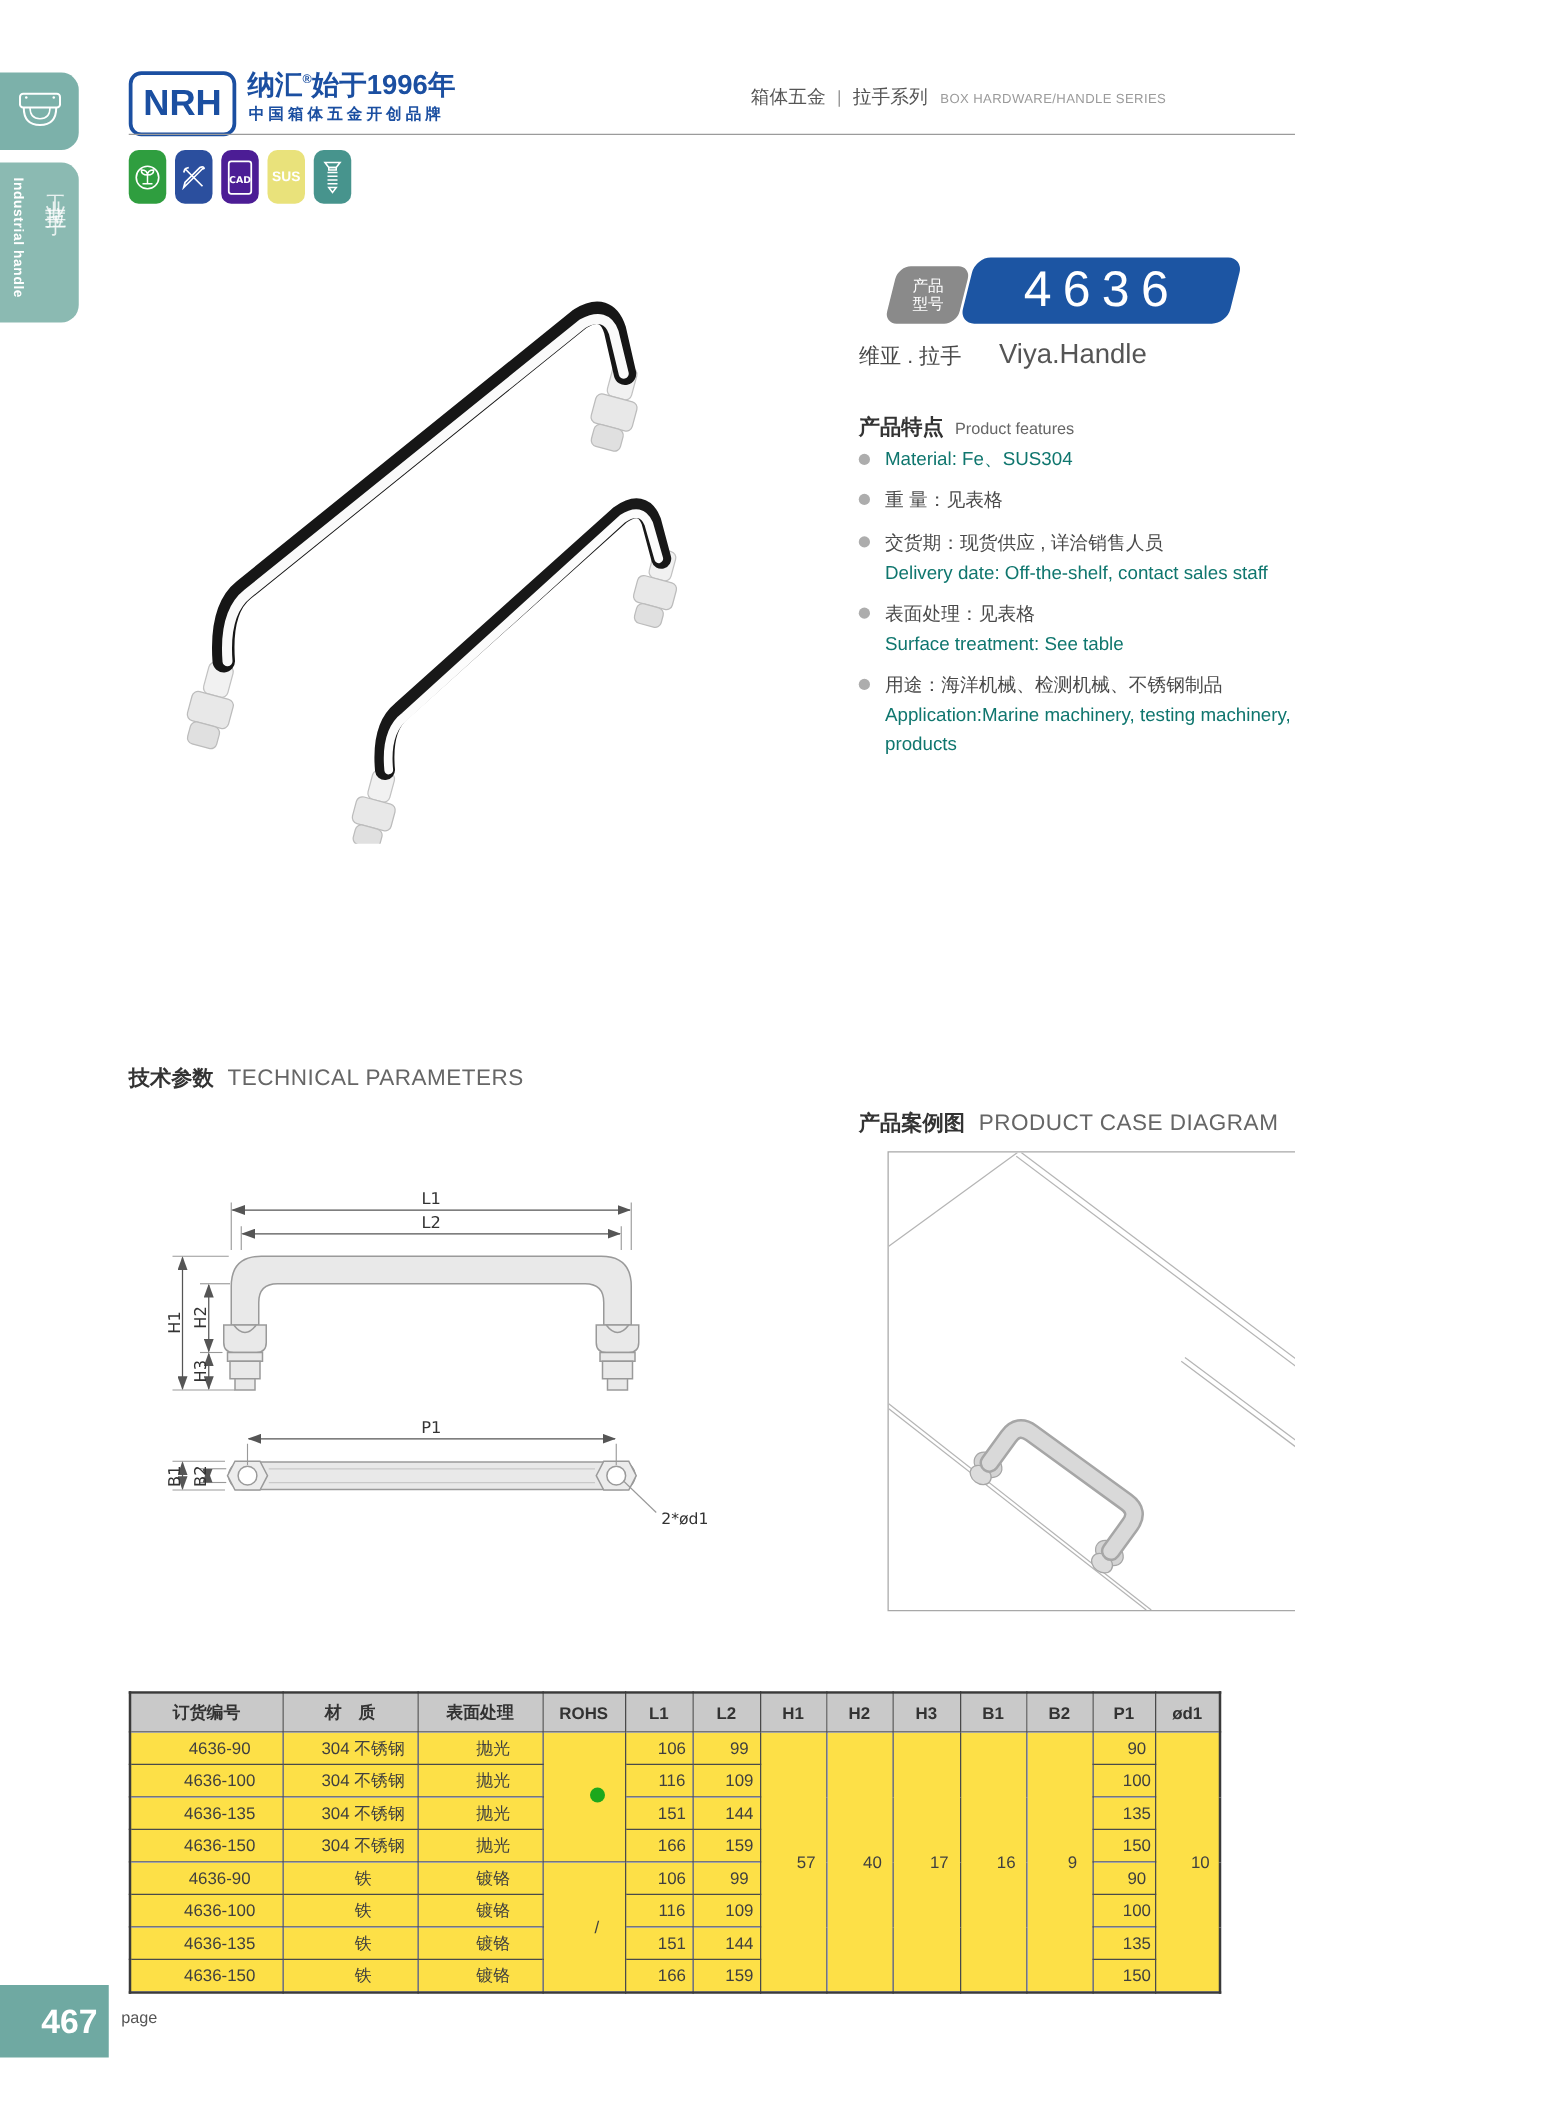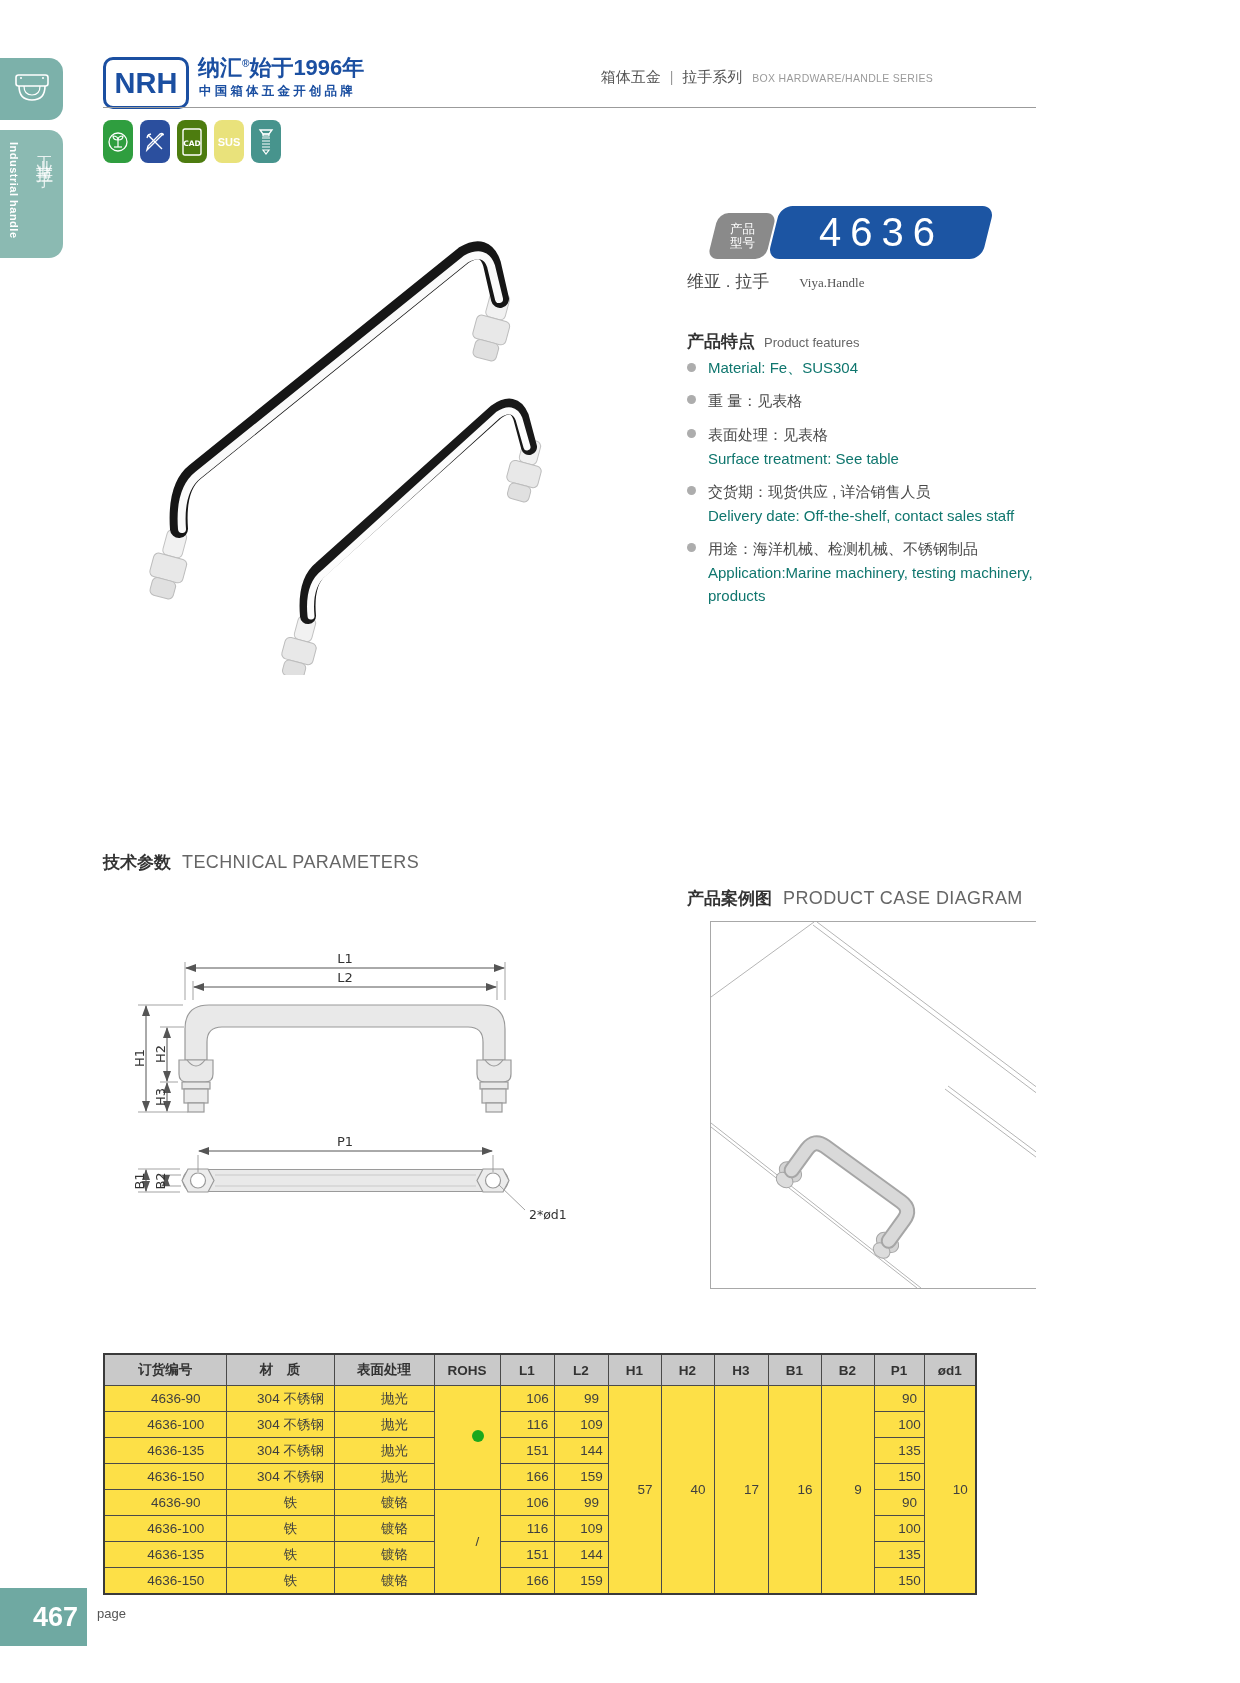--- a/index.html
+++ b/index.html
@@ -28,35 +28,35 @@
   .series-div{margin:0 9px;color:#999;font-size:14px;}
   .series-en{margin-left:10px;font-size:10.5px;color:#9a9a9a;letter-spacing:0.3px;}
   .hdr-rule{left:103px;top:107px;width:1034px;height:1px;background:#9b9b9b;}
 
   
   .icon-row{left:103px;top:120px;display:flex;gap:7px;}
   .cicon{width:30px;height:43px;border-radius:8px;display:flex;align-items:center;justify-content:center;
          color:#fff;}
   .cicon.green{background:#2f9e3f;}
   .cicon.blue{background:#2b4f9e;}
-  .cicon.red{background:#4d7c0f;}
+  .cicon.red{background:#4c1d95;}
   .cicon.yellow{background:#e9e27b;}
   .cicon.teal{background:#47948d;}
   .cicon .mini{font-size:9px;font-weight:bold;color:#fff;}
 
   
   .model-tag{left:713px;top:213px;width:58px;height:46px;background:#8a8a8a;border-radius:10px;
              transform:skewX(-14deg);display:flex;align-items:center;justify-content:center;}
   .model-tag .inner{transform:skewX(14deg);color:#fff;font-size:12.5px;line-height:1.15;text-align:center;}
   .model-num{left:774px;top:206px;width:214px;height:53px;background:#1c55a3;border-radius:12px;
              transform:skewX(-14deg);display:flex;align-items:center;justify-content:center;}
   .model-num .inner{transform:skewX(14deg);color:#fff;font-size:40px;letter-spacing:9px;font-weight:500;}
   .prod-name{left:687px;top:270px;display:flex;align-items:baseline;}
   .prod-name .cn{font-size:17px;color:#4a4a4a;}
-  .prod-name .en{margin-left:30px;font-size:13px;color:#555;font-family:Liberation Serif, serif;}
+  .prod-name .en{margin-left:30px;font-size:22px;color:#555;}
 
   
   .feat-title{left:687px;top:330px;display:flex;align-items:baseline;}
   .feat-title .cn{font-size:17px;font-weight:bold;color:#333;}
   .feat-title .en{margin-left:9px;font-size:13px;color:#666;}
   .feat-list{left:687px;top:356px;width:452px;}
   .feat-item{position:relative;padding-left:21px;margin-bottom:9px;}
   .feat-item .dot{position:absolute;left:0;top:7px;width:9px;height:9px;border-radius:50%;background:#adadad;}
   .feat-item .cn{font-size:15px;color:#4a4a4a;line-height:25px;}
   .feat-item .en{font-size:15px;color:#0f766e;line-height:23px;}
@@ -209,27 +209,27 @@
     <div class="feat-item">
       <span class="dot"></span>
       <div class="en">Material: Fe、SUS304</div>
     </div>
     <div class="feat-item">
       <span class="dot"></span>
       <div class="cn">重  量：见表格</div>
     </div>
     <div class="feat-item">
       <span class="dot"></span>
+      <div class="cn">交货期：现货供应 , 详洽销售人员</div>
+      <div class="en">Delivery date: Off-the-shelf, contact sales staff</div>
+    </div>
+    <div class="feat-item">
+      <span class="dot"></span>
       <div class="cn">表面处理：见表格</div>
       <div class="en">Surface treatment: See table</div>
-    </div>
-    <div class="feat-item">
-      <span class="dot"></span>
-      <div class="cn">交货期：现货供应 , 详洽销售人员</div>
-      <div class="en">Delivery date: Off-the-shelf, contact sales staff</div>
     </div>
     <div class="feat-item">
       <span class="dot"></span>
       <div class="cn">用途：海洋机械、检测机械、不锈钢制品</div>
       <div class="en">Application:Marine machinery, testing machinery, stainless steel products</div>
     </div>
   </div>
 
   <div class="abs sec-head sec-tech">
     <span class="cn">技术参数</span>

